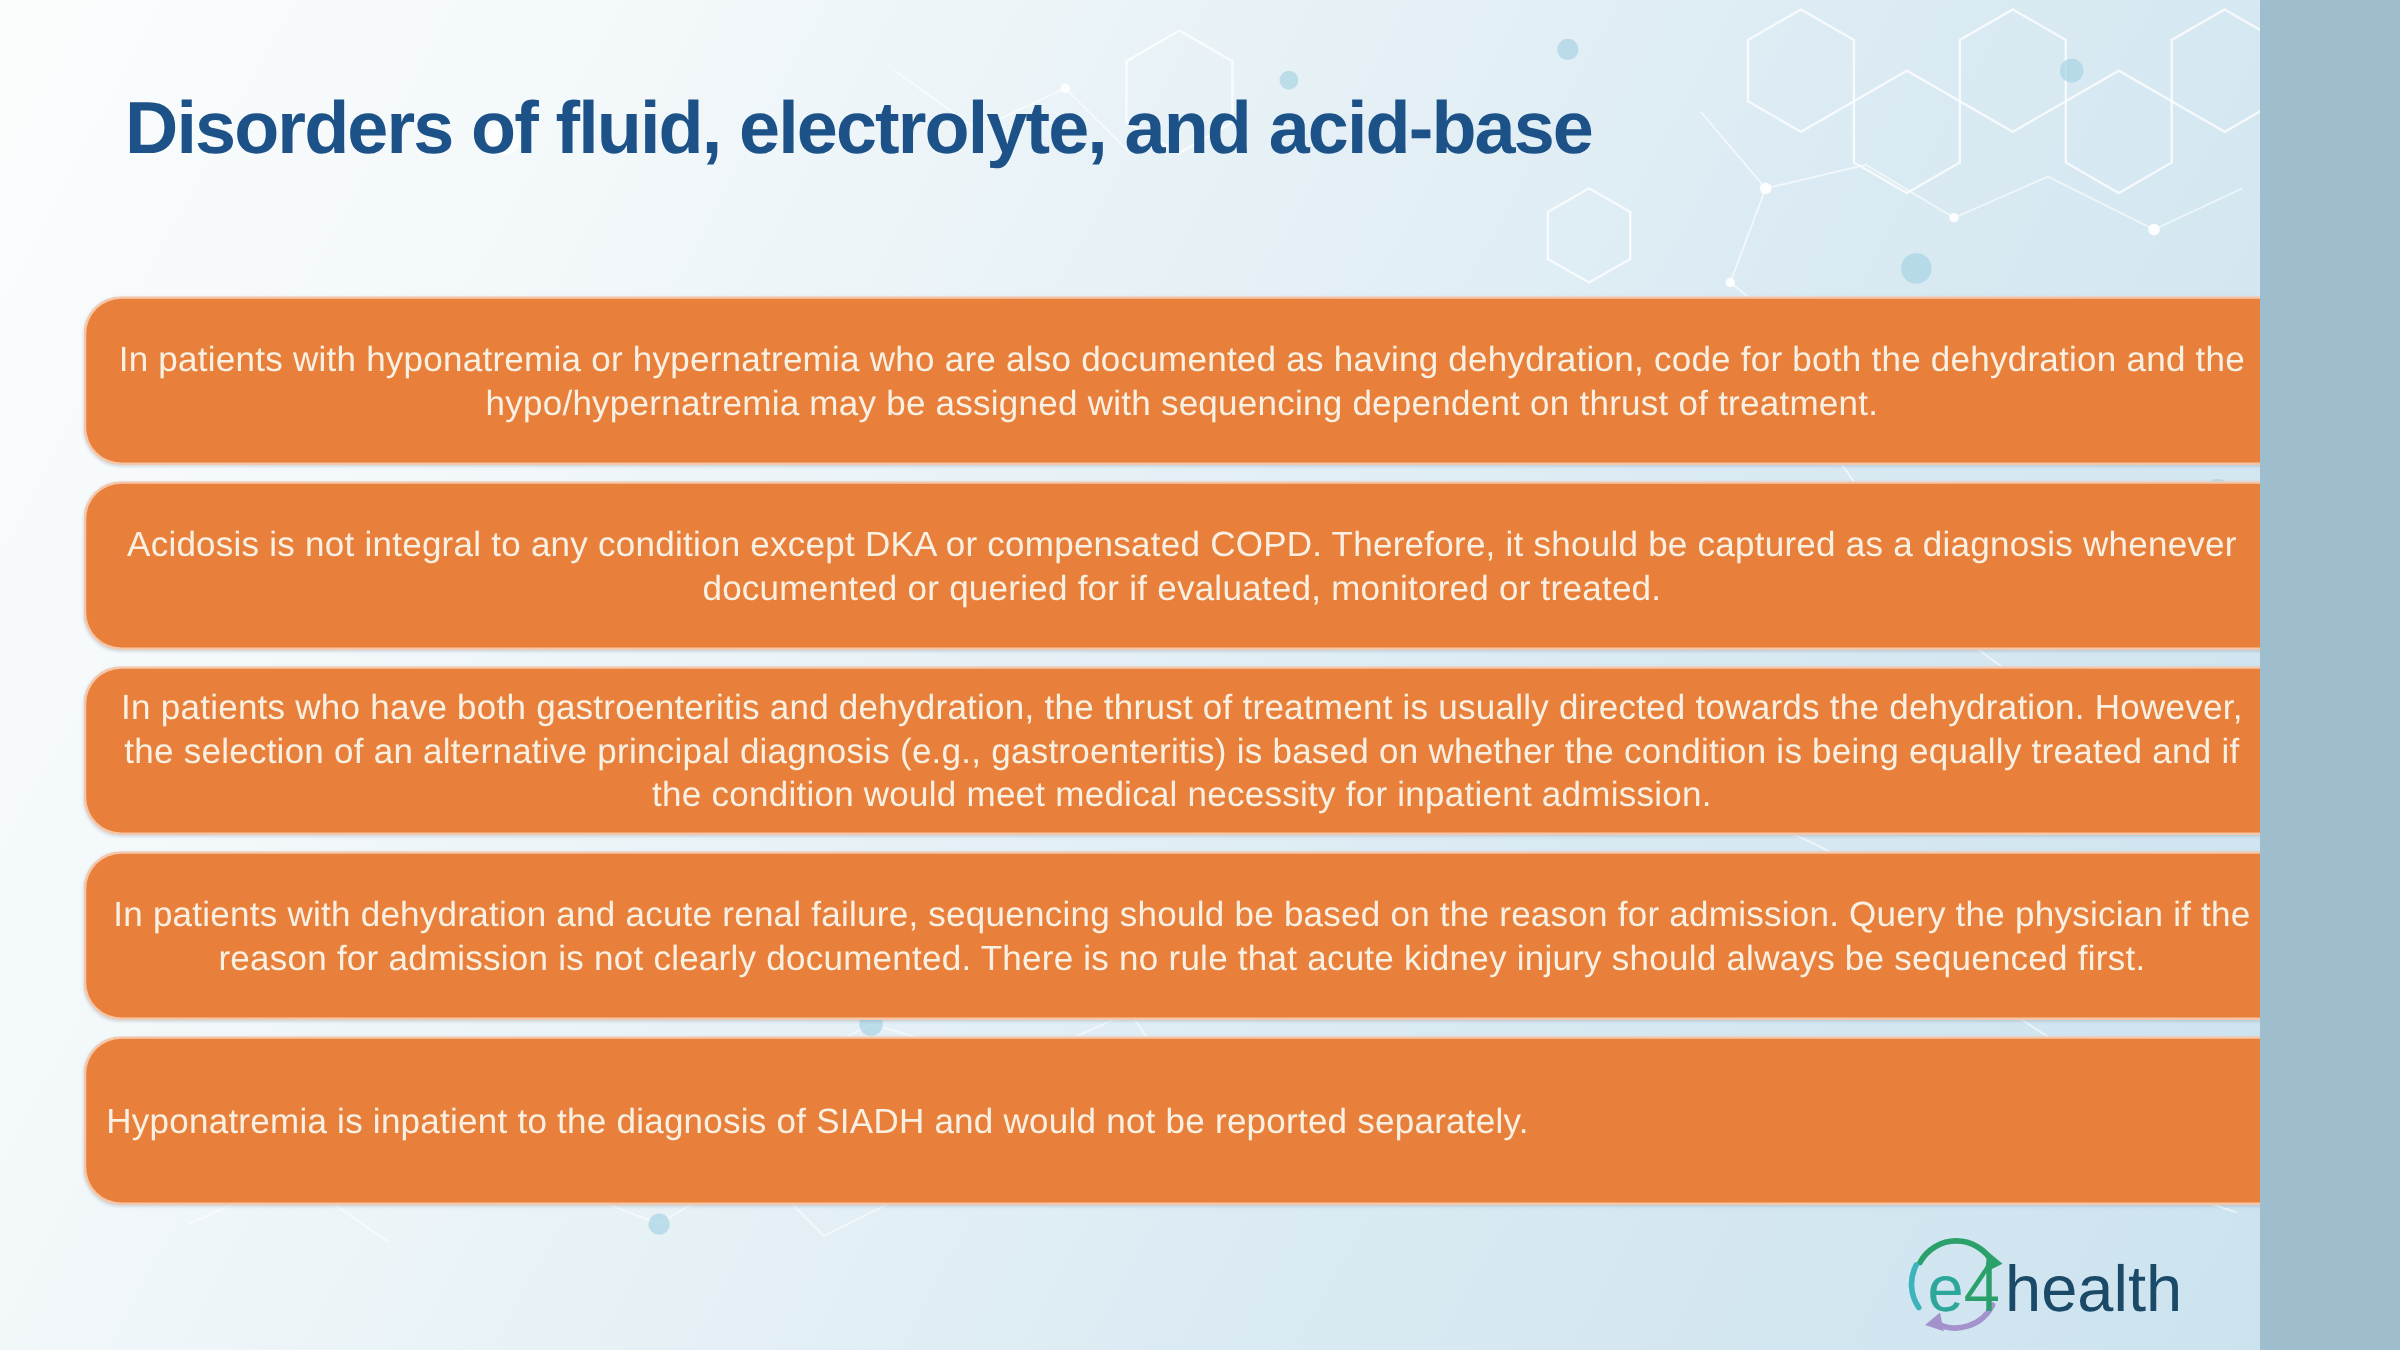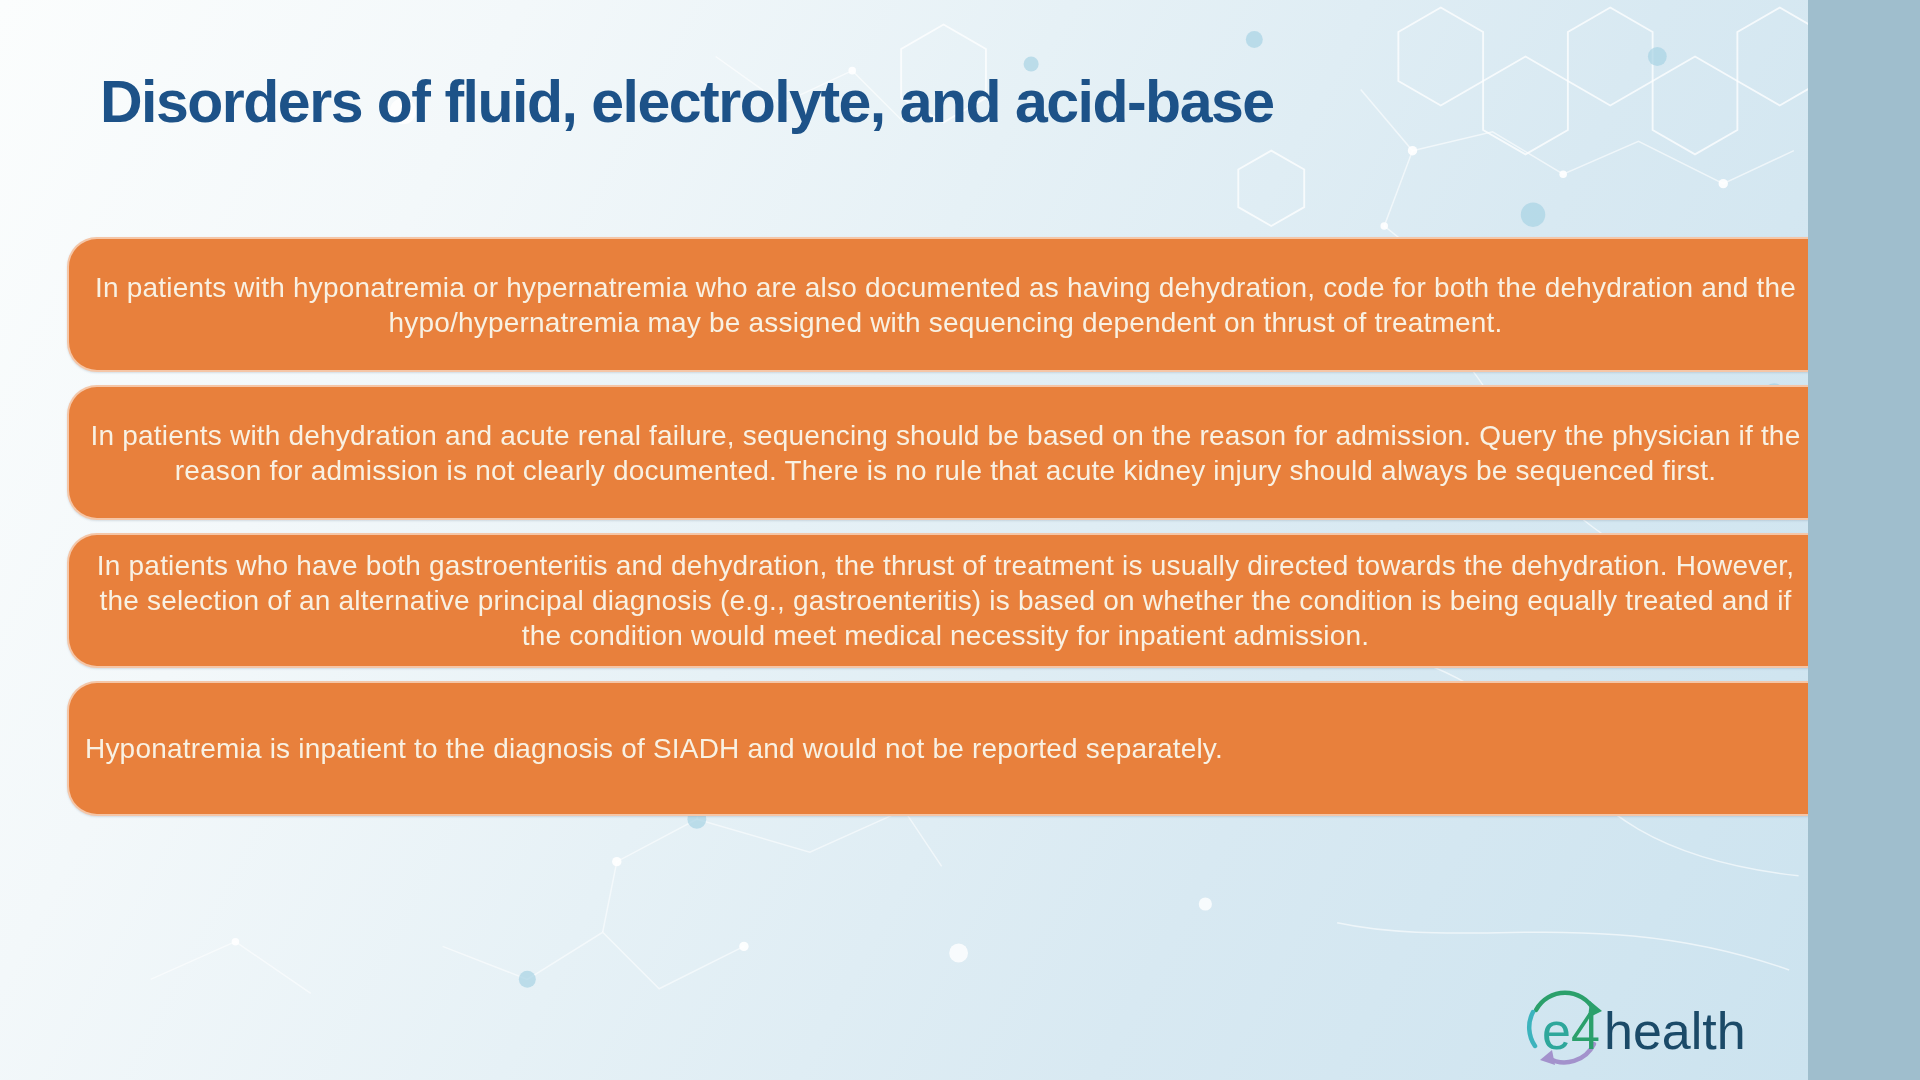--- a/index.html
+++ b/index.html
@@ -106,24 +106,27 @@
 
   <h1 class="title">
     <div>Disorders of fluid, electrolyte, and acid-base</div>
   </h1>
 
   <div class="boxes">
     <div class="box">
       <p>In patients with hyponatremia or hypernatremia who are also documented as having dehydration, code for both the dehydration and the hypo/hypernatremia may be assigned with sequencing dependent on thrust of treatment.</p>
     </div>
     <div class="box">
-      <p>In patients with dehydration and acute renal failure, sequencing should be based on the reason for admission. Query the physician if the reason for admission is not clearly documented. There is no rule that acute kidney injury should always be sequenced first.</p>
+      <p>Acidosis is not integral to any condition except DKA or compensated COPD. Therefore, it should be captured as a diagnosis whenever documented or queried for if evaluated, monitored or treated.</p>
     </div>
     <div class="box">
       <p>In patients who have both gastroenteritis and dehydration, the thrust of treatment is usually directed towards the dehydration. However, the selection of an alternative principal diagnosis (e.g., gastroenteritis) is based on whether the condition is being equally treated and if the condition would meet medical necessity for inpatient admission.</p>
+    </div>
+    <div class="box">
+      <p>In patients with dehydration and acute renal failure, sequencing should be based on the reason for admission. Query the physician if the reason for admission is not clearly documented. There is no rule that acute kidney injury should always be sequenced first.</p>
     </div>
     <div class="box">
       <p>Hyponatremia is inpatient to the diagnosis of SIADH and would not be reported separately.</p>
     </div>
   </div>
 
   <svg class="logo" width="272" height="92" viewBox="0 0 272 92" xmlns="http://www.w3.org/2000/svg">
     <g fill="none" stroke-width="4.5" stroke-linecap="round">
       <path d="M 26 28 A 33 33 0 0 1 84 28" stroke="#2ba06b"></path>
       <path d="M 25 64 A 33 33 0 0 1 23 30" stroke="#3cb3bd"></path>

